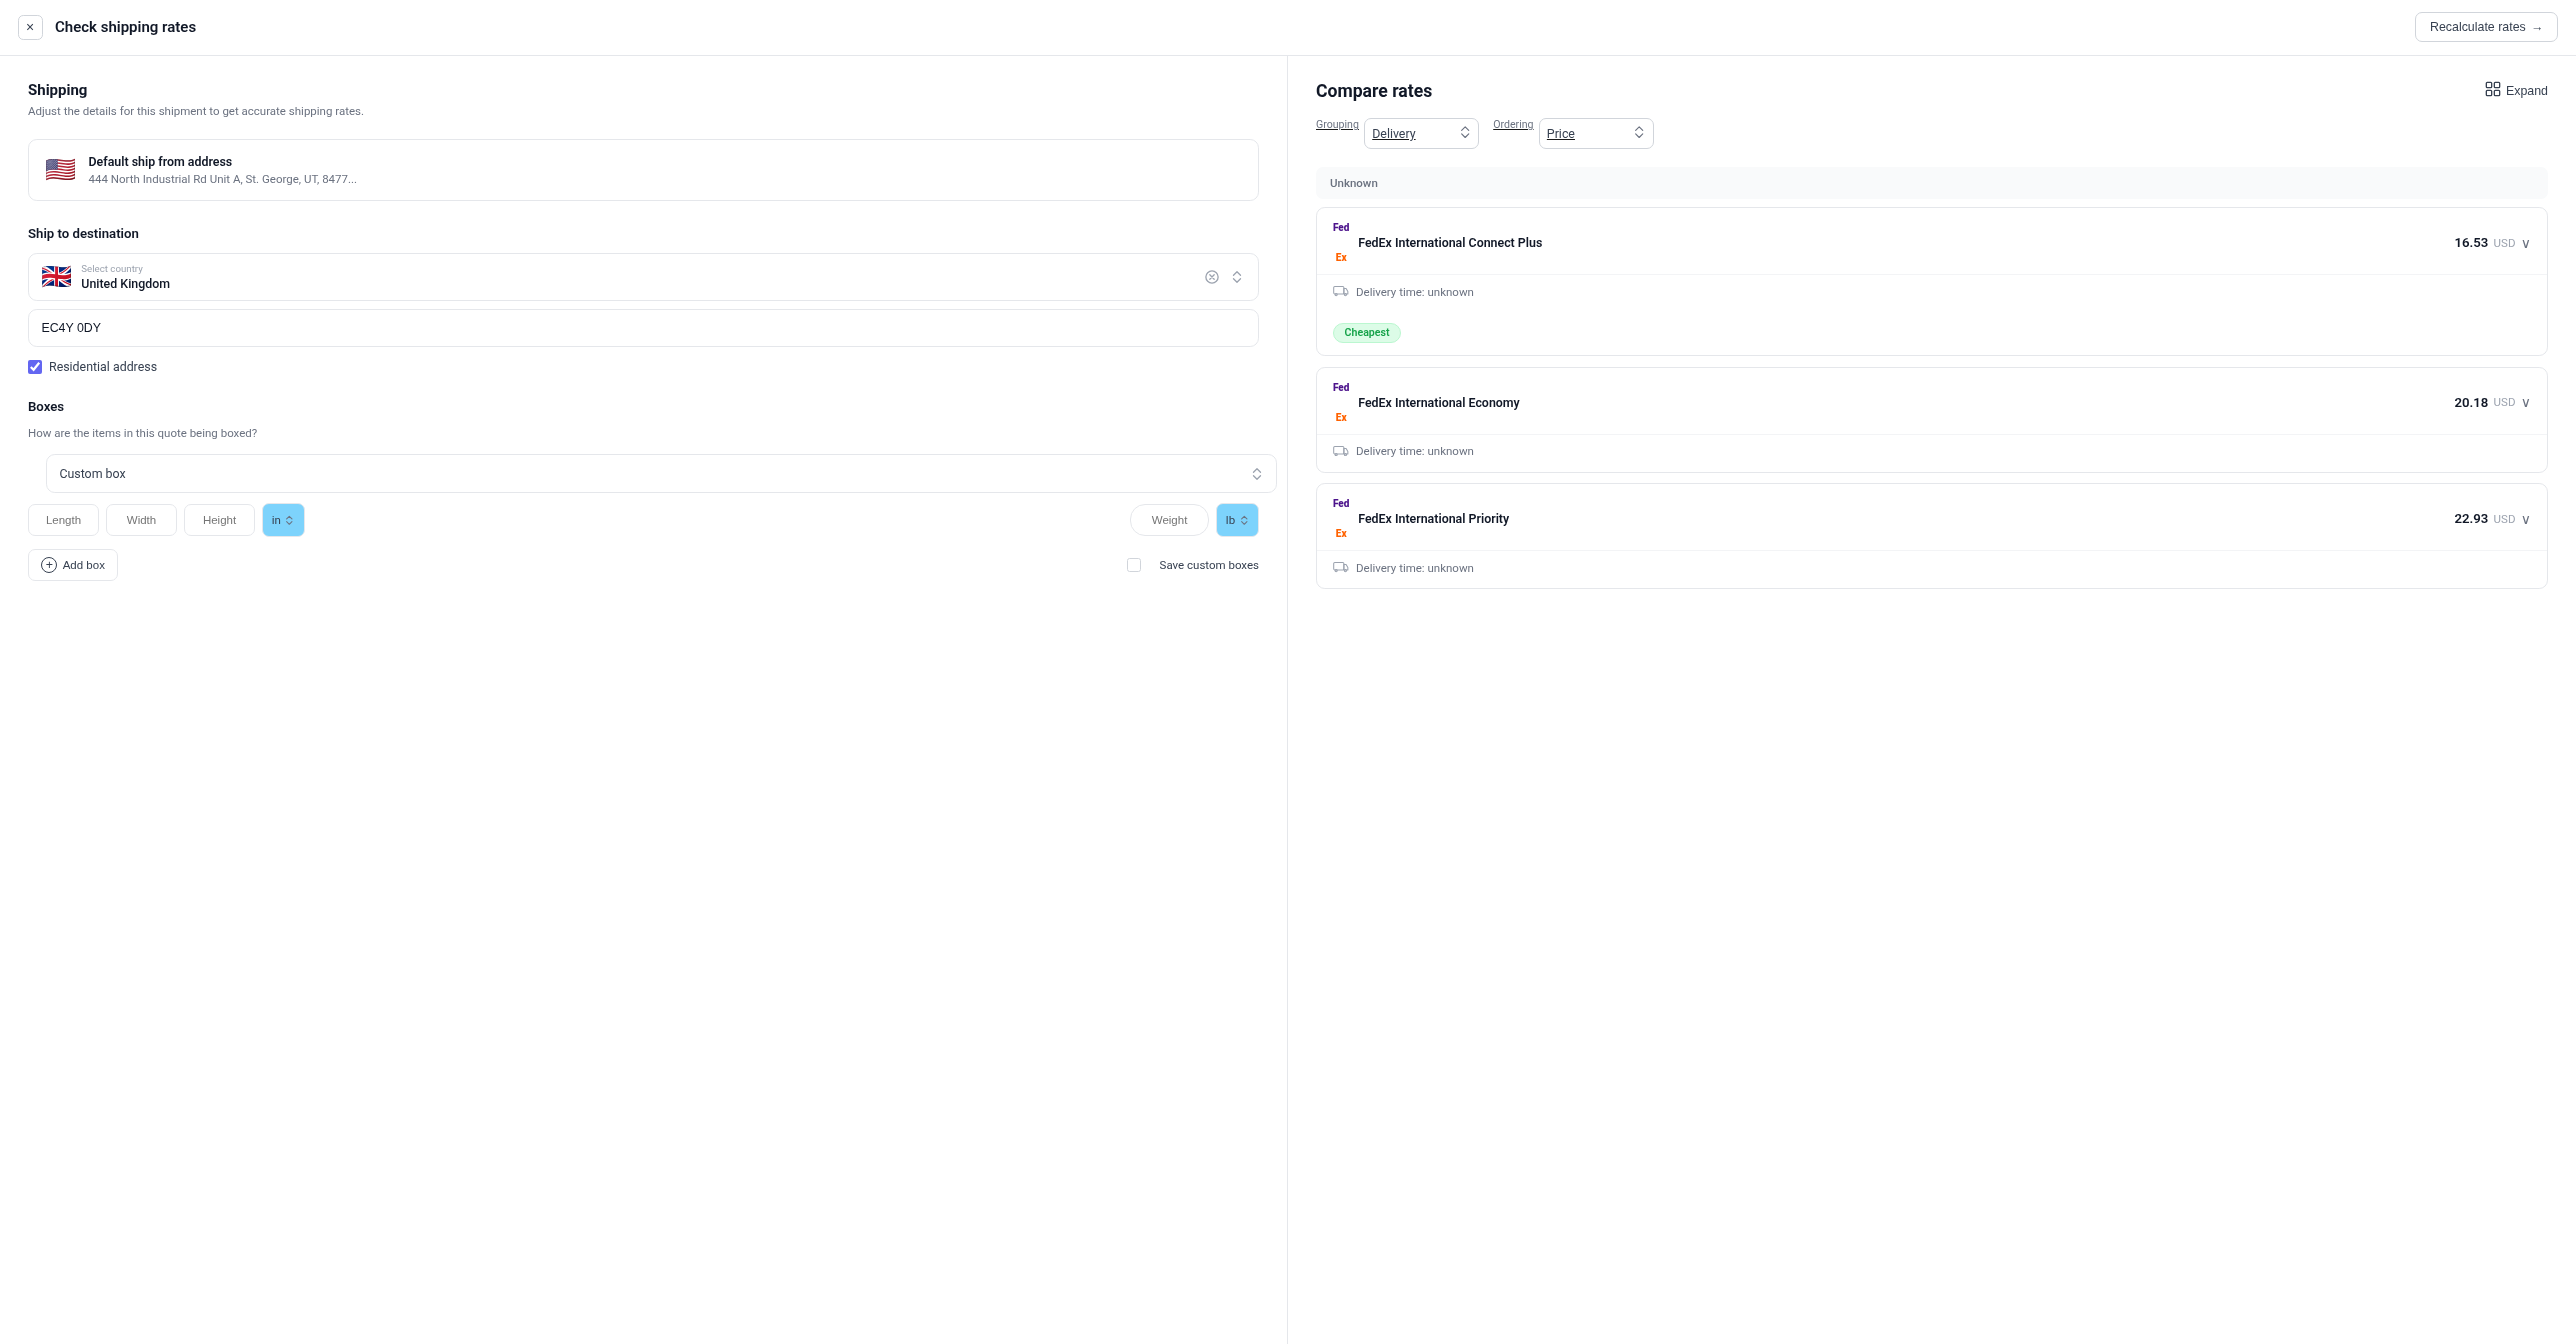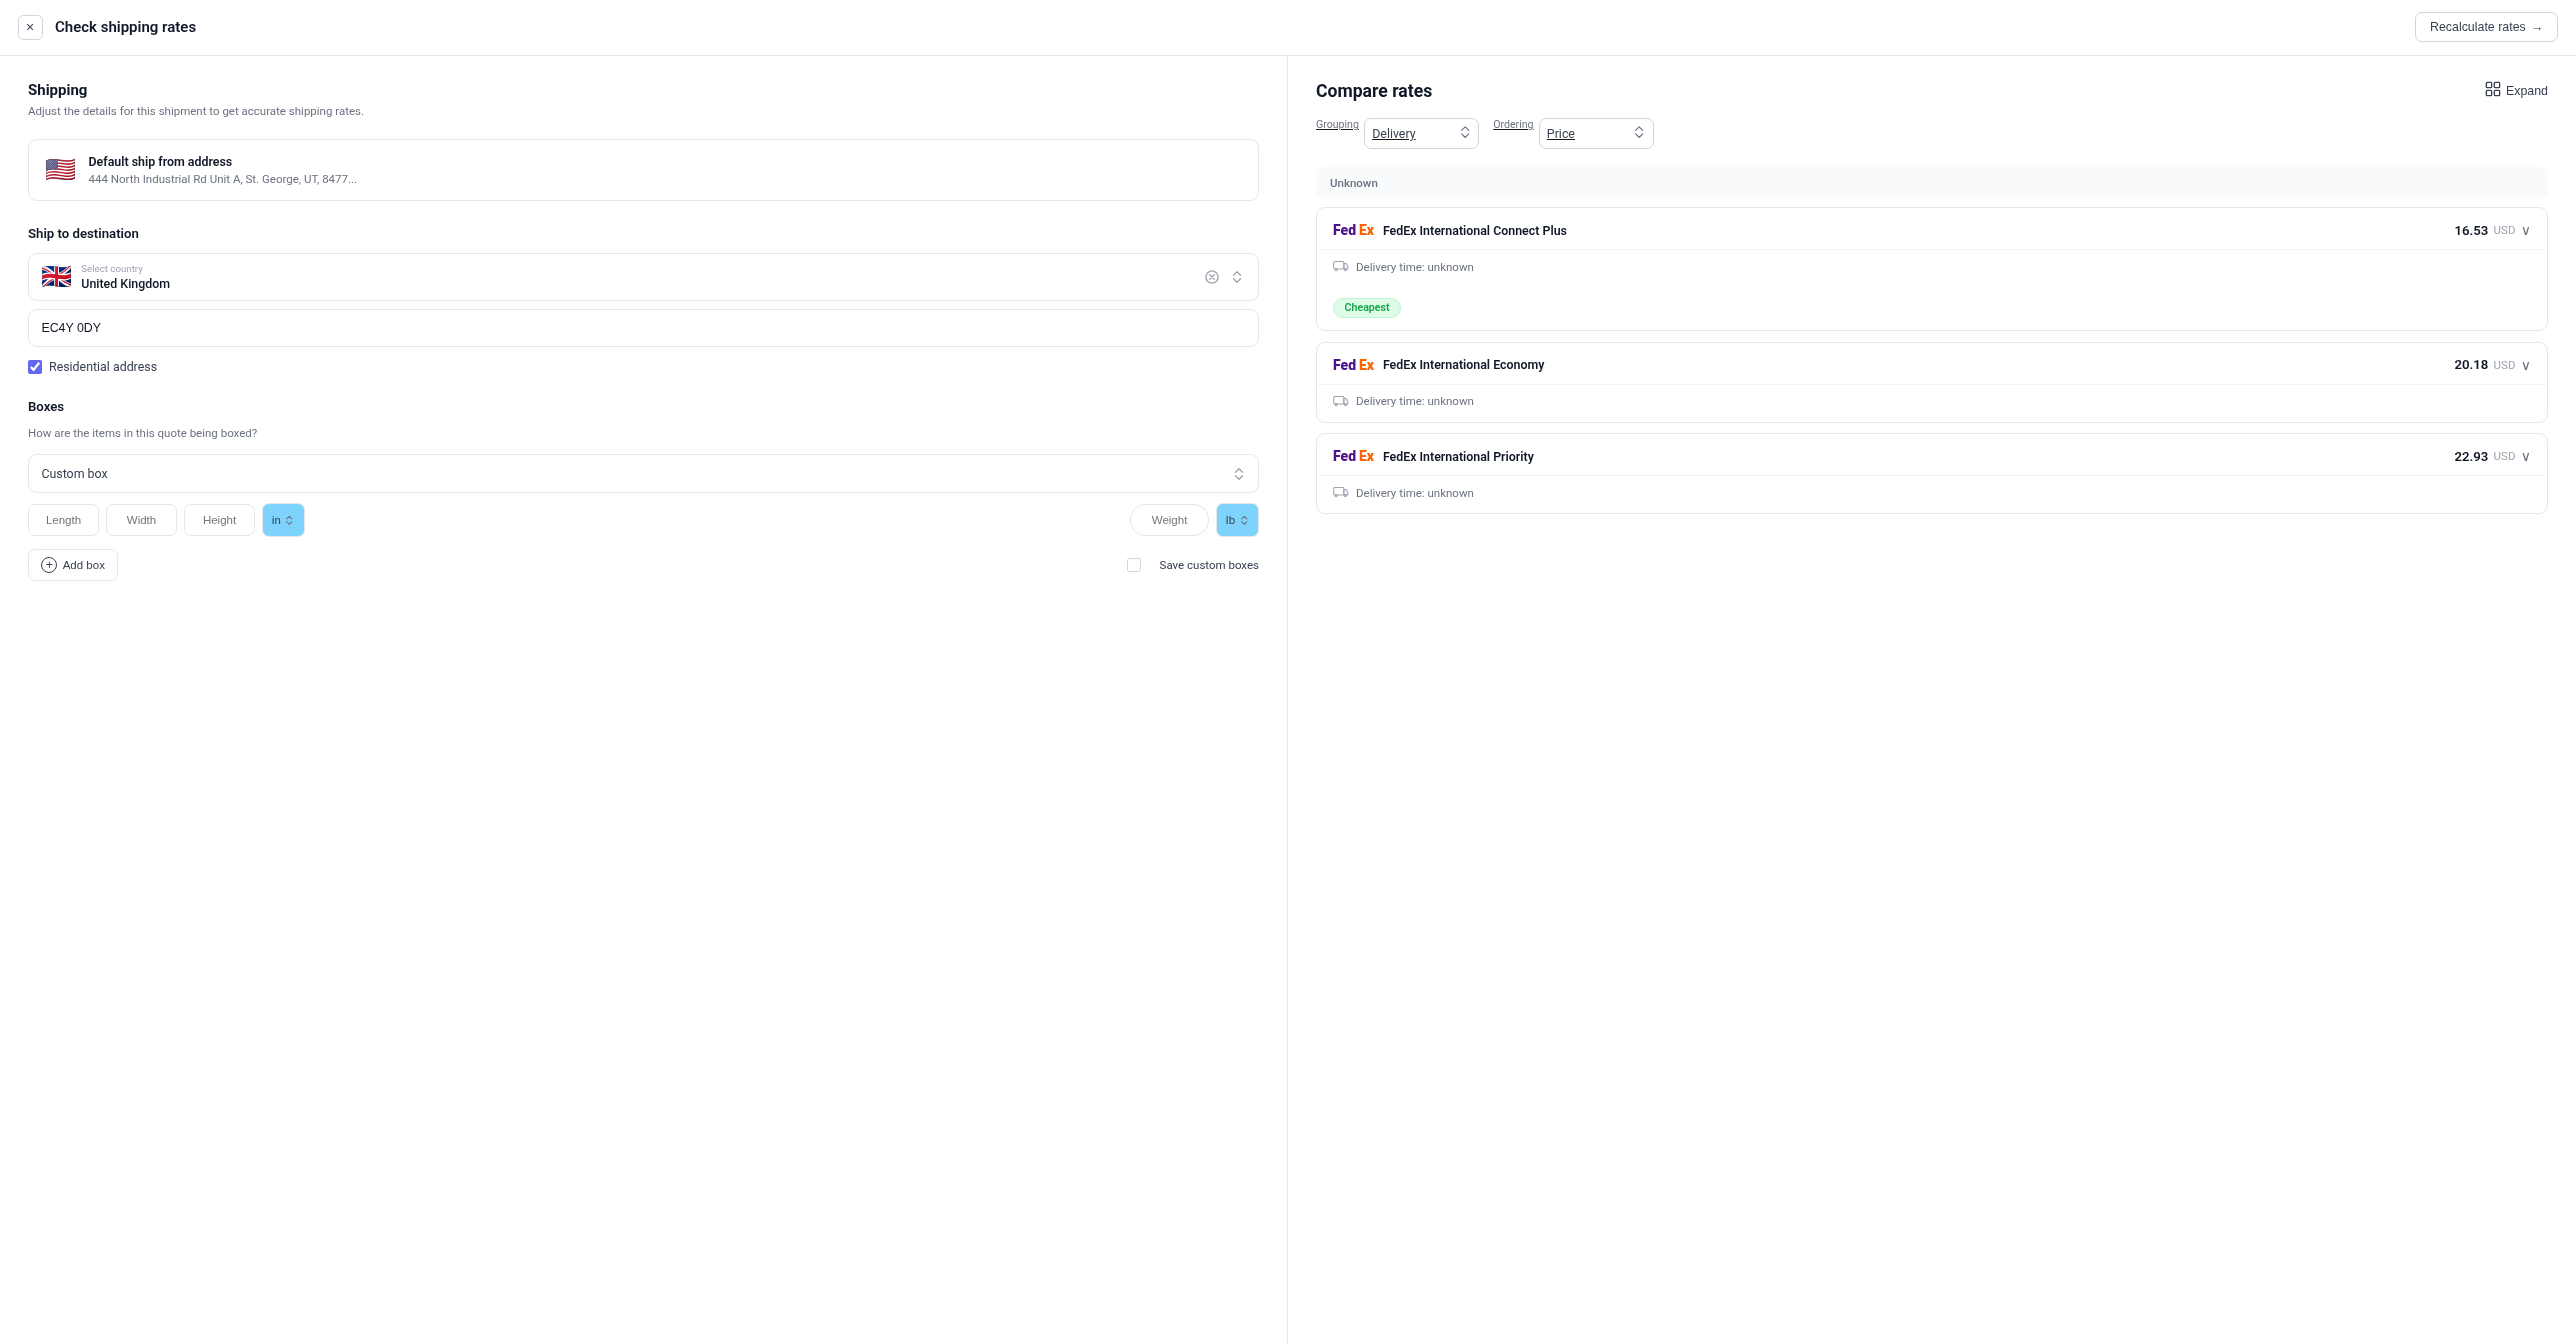--- a/index.html
+++ b/index.html
@@ -202,20 +202,21 @@
       padding: 10.6px 12.4px;
       width: 100%;
       display: flex;
       align-items: center;
       justify-content: space-between;
       background: #fff;
       cursor: pointer;
       font-size: 12.4px;
       color: #374151;
       margin-bottom: 10.6px;
+      margin-left: 18px;
     }
 
     .dimensions-row {
       display: flex;
       align-items: center;
       gap: 7px;
       margin-bottom: 12.4px;
     }
     .dim-input {
       border: 0.9px solid #e5e7eb;
@@ -386,23 +387,24 @@
       padding: 14px 16px 10.6px;
     }
     .rate-card-left {
       display: flex;
       align-items: center;
       gap: 8.8px;
     }
     .fedex-logo {
       display: flex;
       align-items: center;
-      gap: 3px;
-      font-size: 14px;
+      gap: 19px;
+      font-size: 10px;
       font-weight: 900;
+      flex-direction: column;
     }
     .fedex-fed {
       color: #4d148c;
     }
     .fedex-ex {
       color: #ff6200;
     }
     .rate-name {
       font-size: 12.4px;
       font-weight: 600;

